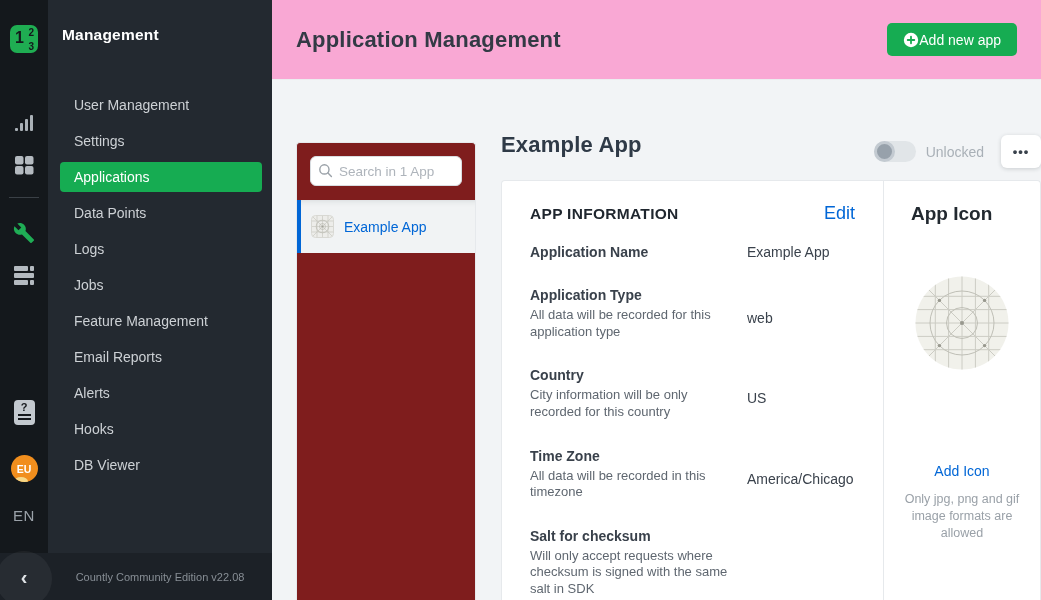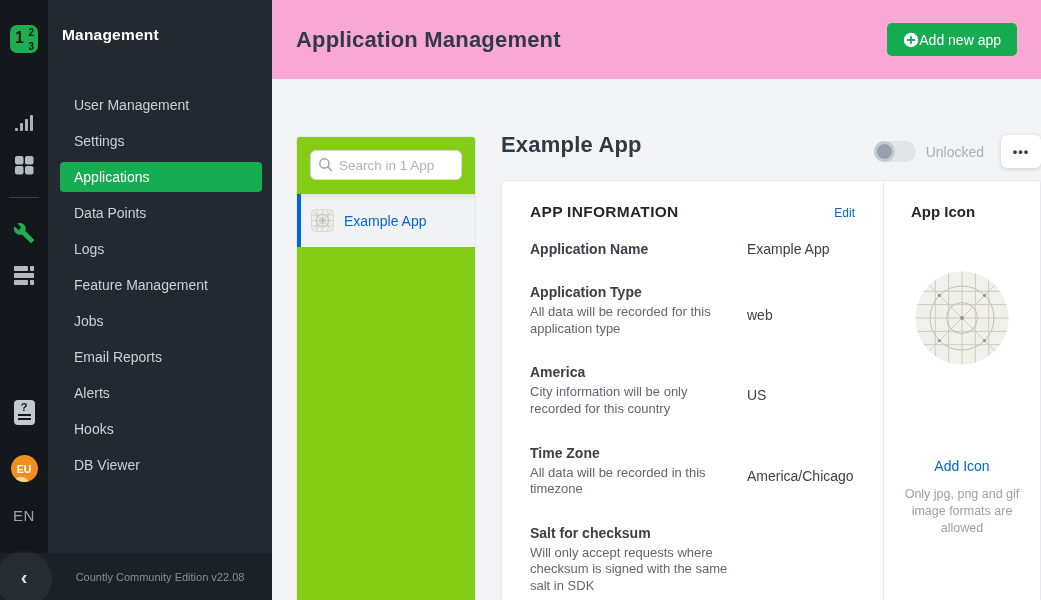--- a/index.html
+++ b/index.html
@@ -39,21 +39,21 @@
 
   
   .main { flex:1; display:flex; flex-direction:column; min-width:0; }
   .topbar { height:80px; background:#f9a8d4; border-bottom:1px solid #ECEEF0; display:flex; align-items:center; padding:0 24px; flex:none; }
   .page-title { font-size:22px; font-weight:700; color:#333A45; letter-spacing:.2px; }
   .add-btn { margin-left:auto; display:flex; align-items:center; gap:0; background:#16AC52; border:none; color:#fff; font-family:inherit; font-size:14px; font-weight:500; padding:0 16px; height:33px; border-radius:5px; cursor:pointer; }
 
   .content { position:relative; flex:1; background:#F2F4F6; overflow:hidden; }
 
   
-  .apps-panel { position:absolute; left:24px; top:56px; bottom:0; width:180px; background:#84cc16; border:1px solid #E6E9EC; border-bottom:none; border-radius:4px 4px 0 0; }
+  .apps-panel { position:absolute; left:24px; top:62px; bottom:0; width:180px; background:#7f1d1d; border:1px solid #E6E9EC; border-bottom:none; border-radius:4px 4px 0 0; }
   .search-wrap { padding:13px 13px 14px; }
   .search-box { position:relative; }
   .search-box input { width:100%; height:30px; border:1px solid #D8DDE1; border-radius:6px; padding:0 8px 0 28px; font-family:inherit; font-size:13.5px; color:#444; outline:none; background:#fff; }
   .search-box input::placeholder { color:#AEB4BB; }
   .search-box .mag { position:absolute; left:8px; top:7px; }
   .app-item { position:relative; height:53px; display:flex; align-items:center; background:#F1F3F4; border-left:4px solid #0166D6; padding-left:10px; cursor:pointer; box-shadow:inset 0 7px 7px -7px rgba(30,40,50,0.15); }
   .app-item .name { margin-left:10px; color:#0166D6; font-size:14px; font-weight:500; }
 
   
   .detail { position:absolute; left:229px; right:0; top:50px; bottom:0; display:flex; flex-direction:column; }
@@ -62,30 +62,30 @@
   .lock-wrap { margin-left:auto; display:flex; align-items:center; margin-top:5px; }
   .toggle { width:42px; height:21px; border-radius:11px; background:#E1E5E8; position:relative; cursor:pointer; flex:none; }
   .toggle .knob { position:absolute; left:0; top:0; width:21px; height:21px; border-radius:50%; background:#97A1AB; border:3px solid #C3CAD1; }
   .lock-label { margin-left:10px; color:#A9B0B7; font-size:14px; }
   .more-btn { margin-left:17px; width:40px; height:33px; background:#fff; border:none; border-radius:6px; box-shadow:0 1px 4px rgba(24,33,39,0.18); cursor:pointer; color:#39424C; font-size:13px; font-weight:700; letter-spacing:1px; line-height:33px; text-align:center; flex:none; }
 
   .card { flex:1; display:flex; background:#fff; border:1px solid #E6E9EC; border-bottom:none; border-radius:4px 4px 0 0; overflow:hidden; }
   .info { flex:1; padding:22px 28px; min-width:0; }
   .info-head { display:flex; align-items:baseline; margin-bottom:20px;gap:30px; }
   .info-head h3 { font-size:15.5px; font-weight:700; color:#1F262E; letter-spacing:.3px; }
-  .edit-link { margin-left:auto; color:#0166D6; font-size:12px; font-weight:500; text-decoration:none; cursor:pointer; }
+  .edit-link { margin-left:auto; color:#0166D6; font-size:18px; font-weight:500; text-decoration:none; cursor:pointer; }
   .irow { display:flex; margin-bottom:27px; }
   .irow .lcol { width:205px; margin-right:12px; flex:none; }
   .irow .lbl { font-size:14px; font-weight:700; color:#39414B; }
   .irow .dsc { margin-top:4px; font-size:13px; line-height:1.28; color:#5F6770; }
   .irow .val { font-size:14px; color:#3A424C; }
   .irow.has-desc .val { margin-top:23px; }
 
   .icon-col { width:157px; flex:none; border-left:1px solid #E6E9EC; padding:22px 12px; display:flex; flex-direction:column; align-items:center; }
-  .icon-col h4 { align-self:flex-start; margin-left:15px; font-size:15px; font-weight:700; color:#222930; }
+  .icon-col h4 { align-self:flex-start; margin-left:15px; font-size:19px; font-weight:700; color:#222930; }
   .icon-col .ph { margin-top:50px; }
   .add-icon-link { margin-top:92px; color:#0166D6; font-size:14px; font-weight:500; text-decoration:none; cursor:pointer; }
   .icon-note { margin-top:12px; width:132px; text-align:center; font-size:12.5px; line-height:1.35; color:#9AA1A8; }
 </style>
 </head>
 <body>
 
 <div class="root">
 
   <div class="rail">
@@ -147,22 +147,22 @@
   </div>
 
   <div class="menu">
     <div class="menu-title">Management</div>
     <div class="menu-items">
       <div class="menu-item">User Management</div>
       <div class="menu-item">Settings</div>
       <div class="menu-item active">Applications</div>
       <div class="menu-item">Data Points</div>
       <div class="menu-item">Logs</div>
+      <div class="menu-item">Jobs</div>
       <div class="menu-item">Feature Management</div>
-      <div class="menu-item">Jobs</div>
       <div class="menu-item">Email Reports</div>
       <div class="menu-item">Alerts</div>
       <div class="menu-item">Hooks</div>
       <div class="menu-item">DB Viewer</div>
     </div>
   </div>
 
   <div class="side-footer">
     <div class="collapse">
       <div class="ring"></div>
@@ -246,21 +246,21 @@
             <div class="irow has-desc">
               <div class="lcol">
                 <div class="lbl">Application Type</div>
                 <div class="dsc">All data will be recorded for this application type</div>
               </div>
               <div class="val">web</div>
             </div>
 
             <div class="irow has-desc">
               <div class="lcol">
-                <div class="lbl">America</div>
+                <div class="lbl">Country</div>
                 <div class="dsc">City information will be only recorded for this country</div>
               </div>
               <div class="val">US</div>
             </div>
 
             <div class="irow has-desc">
               <div class="lcol">
                 <div class="lbl">Time Zone</div>
                 <div class="dsc">All data will be recorded in this timezone</div>
               </div>

